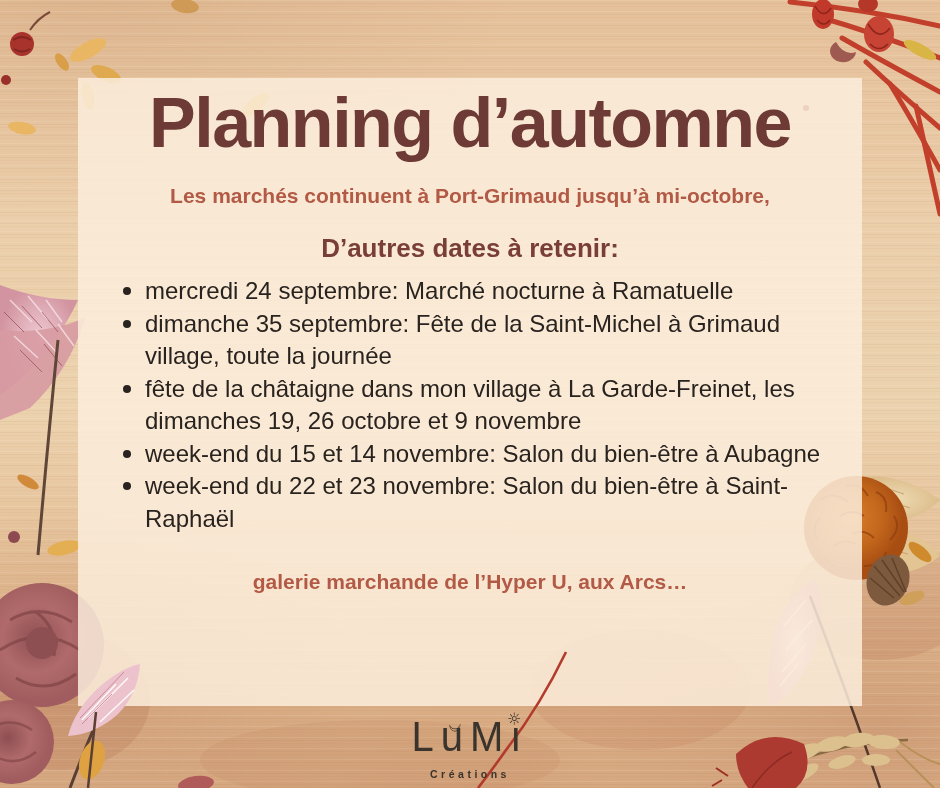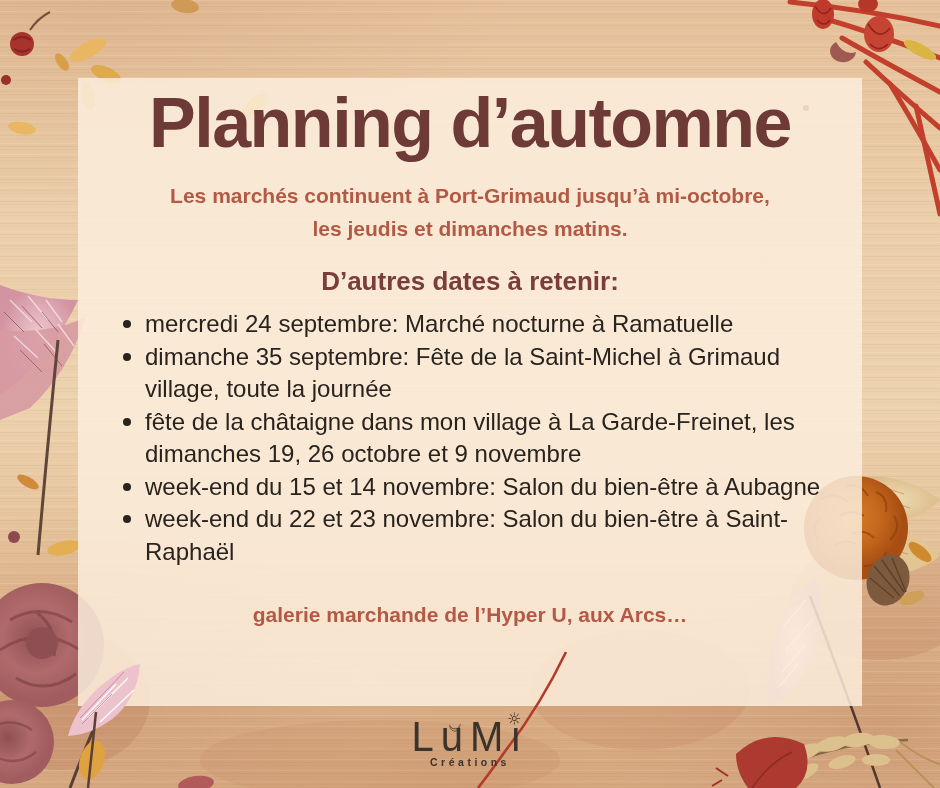--- a/index.html
+++ b/index.html
@@ -51,21 +51,21 @@
     position:absolute;z-index:4;left:0;top:712px;width:940px;
     text-align:center;color:#3a342d;
   }
   .lumi{position:relative;display:inline-block;font-size:40px;line-height:44px;
     letter-spacing:7px;transform:scaleY(1.08);transform-origin:top;}
   .lumi .lt{display:inline-block;}
   .lumi .u-wrap,.lumi .i-wrap{position:relative;display:inline-block;}
   .glyph{font-family:"DejaVu Sans",sans-serif;position:absolute;color:#3a342d;}
   .moon{top:-13px;left:4px;font-size:15px;transform:rotate(-95deg);}
   .sun{top:-15px;left:-3px;font-size:16px;}
-  .lumi-sub{margin-top:0px;font-size:10.5px;letter-spacing:3.5px;font-weight:bold;}
+  .lumi-sub{margin-top:12px;font-size:10.5px;letter-spacing:3.5px;font-weight:bold;}
 </style>
 </head>
 <body>
 
 <div class="canvas">
   <div class="grain"></div>
 
   <svg class="decor" viewBox="0 0 940 788" aria-hidden="true">
     <defs>
       <radialGradient id="roseG" cx="45%" cy="45%">
@@ -228,21 +228,20 @@
       <path d="M96,712 Q92,750 88,788" stroke="#5a4034" stroke-width="2.5" fill="none"></path>
     </g>
     <path d="M566,652 Q540,706 506,750 Q492,770 478,788" stroke="#b23b2c" stroke-width="2.6" fill="none"></path>
   </svg>
 
   <div class="content">
     <h1 class="title">Planning d’automne</h1>
 
     <div class="intro">
       <div>Les marchés continuent à Port-Grimaud jusqu’à mi-octobre,</div>
-      <div>les jeudis et dimanches matins.</div>
     </div>
 
     <h2 class="dates-heading">D’autres dates à retenir:</h2>
 
     <ul class="dates-list">
       <li><span>mercredi 24 septembre: Marché nocturne à Ramatuelle</span></li>
       <li><span>dimanche 35 septembre: Fête de la Saint-Michel à Grimaud village, toute la journée</span></li>
       <li><span>fête de la châtaigne dans mon village à La Garde-Freinet, les dimanches 19, 26 octobre et 9 novembre</span></li>
       <li><span>week-end du 15 et 14 novembre: Salon du bien-être à Aubagne</span></li>
       <li><span>week-end du 22 et 23 novembre: Salon du bien-être à Saint-Raphaël</span></li>

